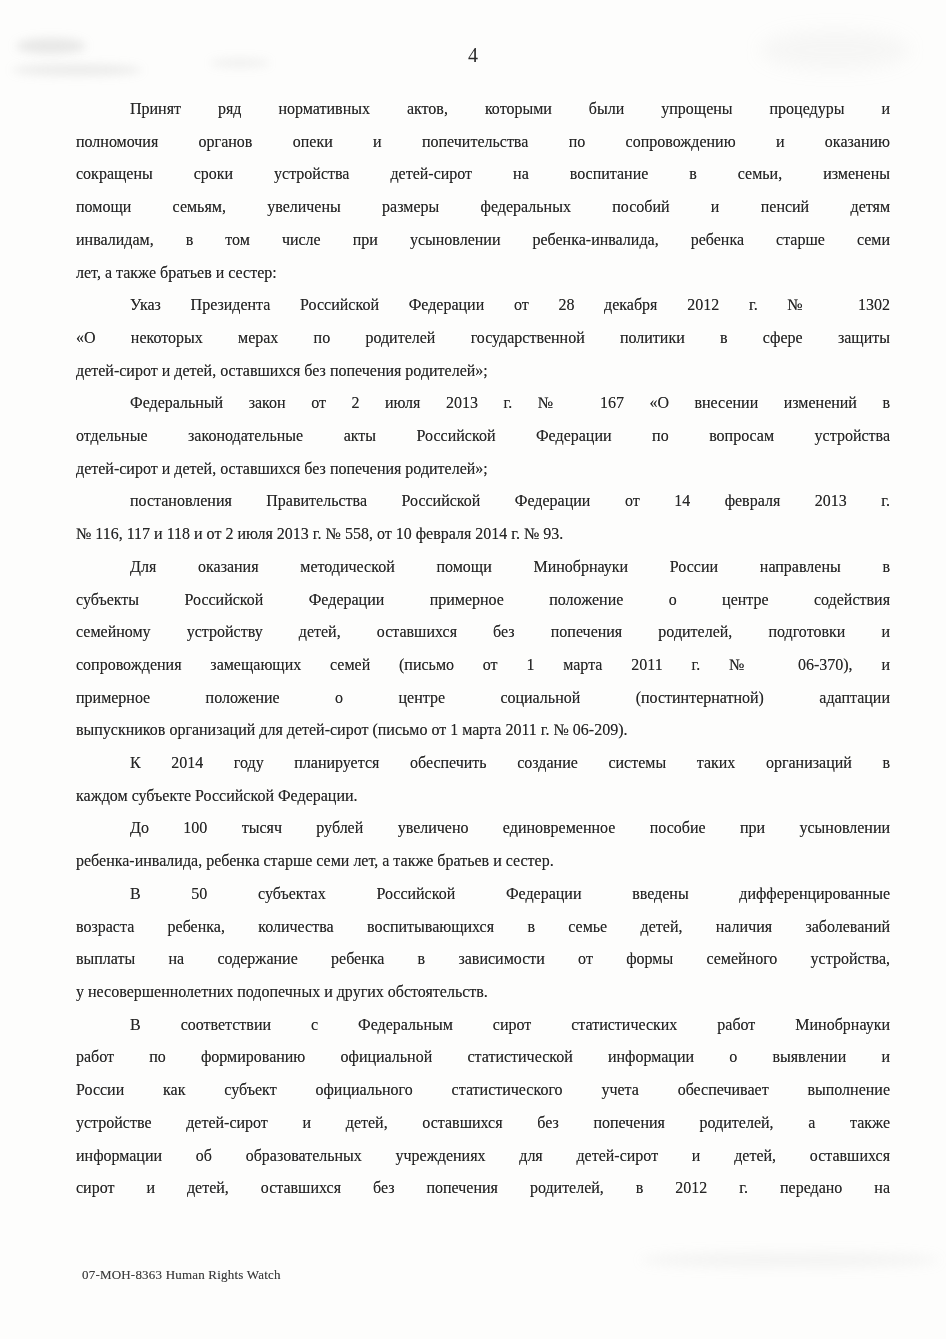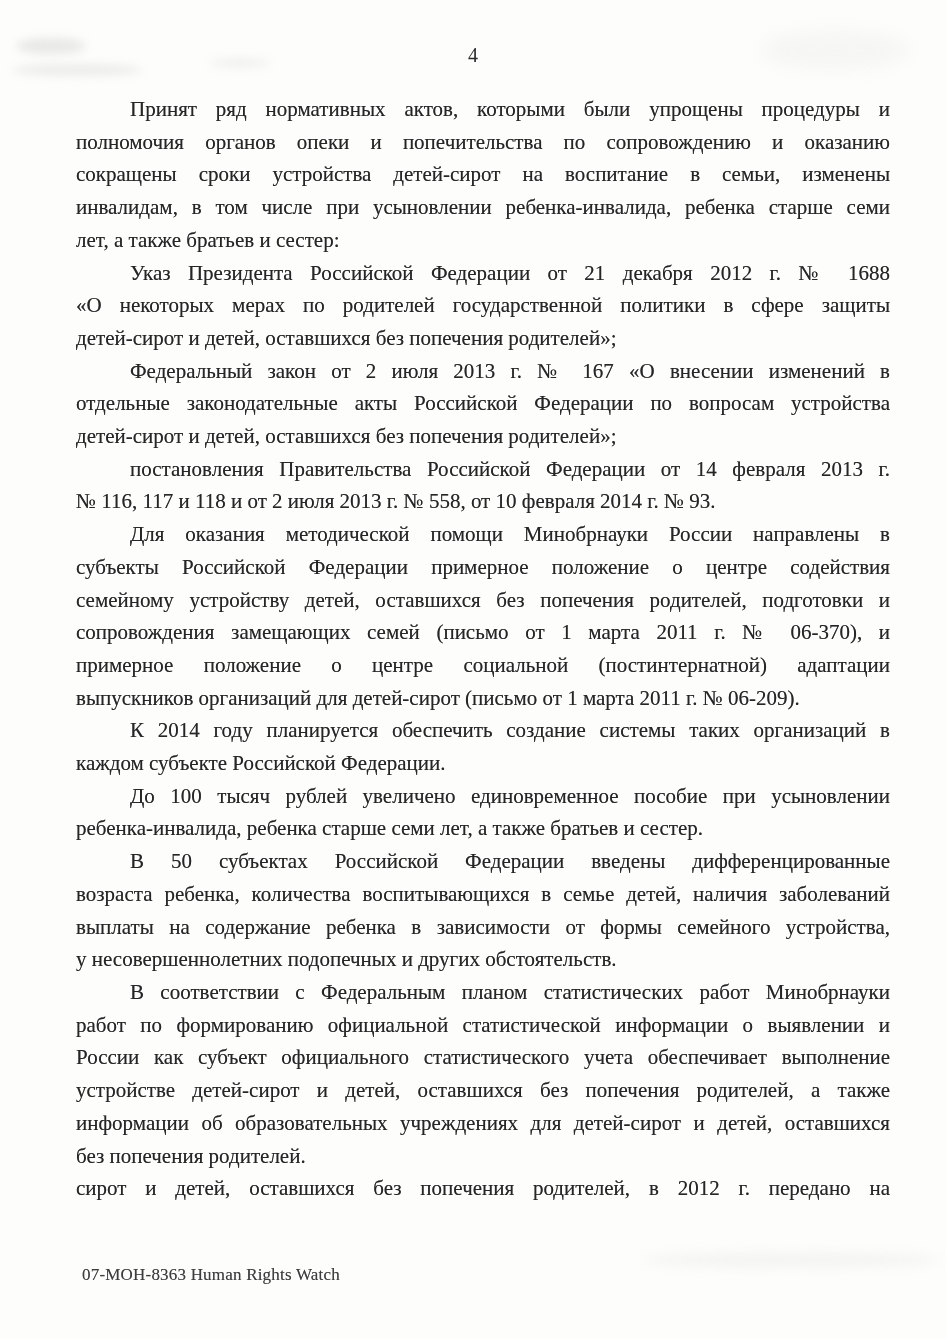--- a/index.html
+++ b/index.html
@@ -53,41 +53,41 @@
     width: 946px;
     text-align: center;
     font-size: 20px;
     color: #2b2b2b;
   }
   .doc-body {
     position: absolute;
     top: 93px;
     left: 76px;
     width: 814px;
-    font-size: 21px;
+    font-size: 16px;
     line-height: 32.7px;
     color: #262626;
     text-shadow: 0 0 0.6px rgba(40,40,40,0.55);
   }
   .paragraph { margin: 0; }
   .line {
     text-align: justify;
     text-align-last: justify;
   }
   .line.first {
     text-indent: 54px;
   }
   .line.last {
     text-align-last: left;
   }
   .footer-ref {
     position: absolute;
     left: 82px;
     top: 1267px;
-    font-size: 17px;
+    font-size: 13px;
     line-height: 15px;
     color: #3d3d3d;
     letter-spacing: 0.2px;
     text-shadow: 0 0 0.5px rgba(60,60,60,0.5);
   }
 </style>
 </head>
 <body>
 
 <div class="page">
@@ -97,25 +97,26 @@
   <div class="smudge s4"></div>
   <div class="smudge s5"></div>
 
   <div class="page-number">4</div>
 
   <div class="doc-body">
       <div class="paragraph">
         <div class="line first">Принят ряд нормативных актов, которыми были упрощены процедуры и</div>
         <div class="line">полномочия органов опеки и попечительства  по сопровождению и оказанию</div>
         <div class="line">сокращены сроки устройства детей-сирот на воспитание в семьи, изменены</div>
+        <div class="line">помощи семьям, увеличены размеры федеральных пособий и пенсий детям</div>
         <div class="line">инвалидам, в том числе при усыновлении ребенка-инвалида, ребенка старше семи</div>
         <div class="line last">лет, а также братьев и сестер:</div>
       </div>
       <div class="paragraph">
-        <div class="line first">Указ Президента Российской Федерации  от 21 декабря 2012 г. № 1688</div>
+        <div class="line first">Указ Президента Российской Федерации  от 28 декабря 2012 г. № 1302</div>
         <div class="line">«О некоторых мерах по родителей государственной политики в сфере защиты</div>
         <div class="line last">детей-сирот и детей, оставшихся без попечения родителей»;</div>
       </div>
       <div class="paragraph">
         <div class="line first">Федеральный закон от 2 июля 2013 г. № 167 «О внесении изменений в</div>
         <div class="line">отдельные законодательные акты Российской Федерации по вопросам устройства</div>
         <div class="line last">детей-сирот и детей, оставшихся без попечения родителей»;</div>
       </div>
       <div class="paragraph">
         <div class="line first">постановления Правительства Российской Федерации от 14 февраля 2013 г.</div>
@@ -137,26 +138,25 @@
         <div class="line first">До 100 тысяч рублей увеличено единовременное пособие при усыновлении</div>
         <div class="line last">ребенка-инвалида, ребенка старше семи лет, а также братьев и сестер.</div>
       </div>
       <div class="paragraph">
         <div class="line first">В 50 субъектах Российской Федерации введены дифференцированные</div>
         <div class="line">возраста ребенка, количества воспитывающихся в семье детей, наличия заболеваний</div>
         <div class="line">выплаты на содержание ребенка в зависимости от формы семейного устройства,</div>
         <div class="line last">у несовершеннолетних подопечных и других обстоятельств.</div>
       </div>
       <div class="paragraph">
-        <div class="line first">В соответствии с Федеральным планом статистических работ Минобрнауки</div>
+        <div class="line first">В соответствии с Федеральным сирот статистических работ Минобрнауки</div>
         <div class="line">работ по формированию официальной статистической информации о выявлении и</div>
         <div class="line">России как субъект официального статистического учета обеспечивает выполнение</div>
         <div class="line">устройстве детей-сирот и детей, оставшихся без попечения родителей, а также</div>
         <div class="line">информации об образовательных учреждениях для детей-сирот и детей, оставшихся</div>
-        <div class="line last">без попечения родителей.</div>
       </div>
       <div class="paragraph">
         <div class="line">сирот и детей, оставшихся без попечения родителей, в 2012 г. передано на</div>
       </div>
     </div>
 
   <div class="footer-ref">07-MOH-8363 Human Rights Watch</div>
 </div>
 
 </body></html>

